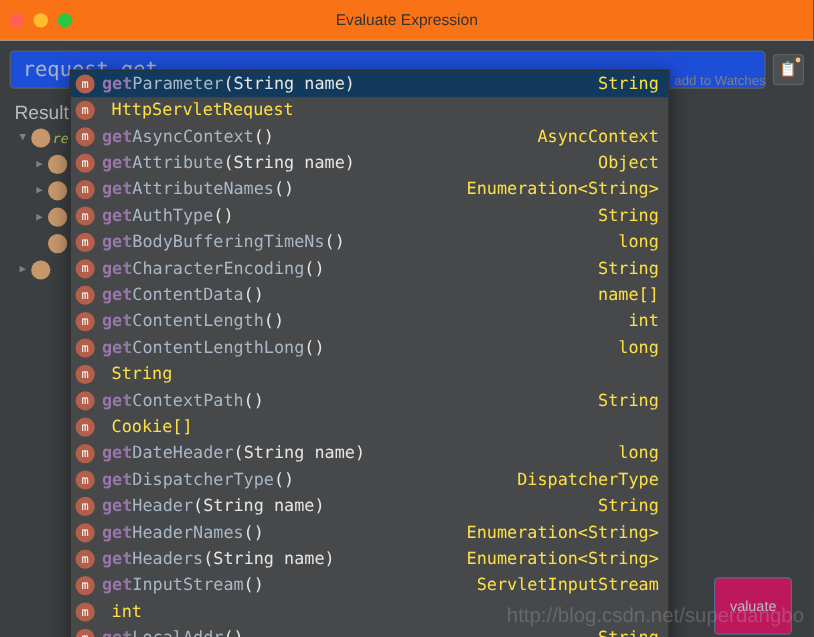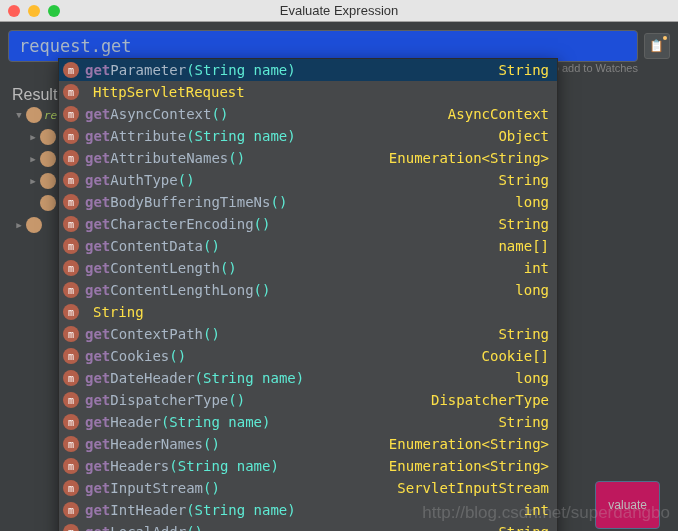--- a/index.html
+++ b/index.html
@@ -5,22 +5,22 @@
 * { margin: 0; padding: 0; box-sizing: border-box; }
 body {
   font-family: "Menlo", "Monaco", monospace;
   background: #3c3f41;
   width: 678px;
   height: 531px;
   overflow: hidden;
   position: relative;
 }
 .titlebar {
-  height: 22px;
-  background: #e5e5e5;
+  height: 34px;
+  background: #f97316;
   border-bottom: 1px solid #a0a0a0;
   display: flex;
   align-items: center;
   position: relative;
 }
 .traffic-lights {
   display: flex;
   gap: 8px;
   padding-left: 8px;
   align-items: center;
@@ -129,21 +129,21 @@
   font-size: 10px;
   display: flex;
   align-items: center;
   justify-content: center;
   margin-right: 6px;
   flex-shrink: 0;
 }
 .comp-name { flex: 1; white-space: nowrap; overflow: hidden; }
 .comp-name .hl { color: #9876aa; font-weight: bold; }
 .comp-name .rest { color: #a9b7c6; margin-top: 40px; }
-.comp-name .params { color: #5eead4; }
+.comp-name .params { color: #e5e5e5; }
 .comp-type { color: #fde047; margin-left: 8px; white-space: nowrap; }
 .eval-btn {
   position: absolute;
   right: 18px;
   bottom: 2px;
   background: #be185d;
   border: 1px solid #4c708c;
   border-radius: 4px;
   padding: 16px 12px;
   color: #bbbbbb;
@@ -275,21 +275,20 @@
       <span class="comp-icon">m</span>
       <span class="comp-type">String</span>
     </div>
     <div class="comp-row">
       <span class="comp-icon">m</span>
       <span class="comp-name"><span class="hl">get</span><span class="rest">ContextPath</span><span class="params">()</span></span>
       <span class="comp-type">String</span>
     </div>
     <div class="comp-row">
       <span class="comp-icon">m</span>
-      <span class="comp-name"><span class="hl">get</span><span class="rest">Cookies</span><span class="params">()</span></span>
       <span class="comp-type">Cookie[]</span>
     </div>
     <div class="comp-row">
       <span class="comp-icon">m</span>
       <span class="comp-name"><span class="hl">get</span><span class="rest">DateHeader</span><span class="params">(String name)</span></span>
       <span class="comp-type">long</span>
     </div>
     <div class="comp-row">
       <span class="comp-icon">m</span>
       <span class="comp-name"><span class="hl">get</span><span class="rest">DispatcherType</span><span class="params">()</span></span>
@@ -310,21 +309,20 @@
       <span class="comp-name"><span class="hl">get</span><span class="rest">Headers</span><span class="params">(String name)</span></span>
       <span class="comp-type">Enumeration&lt;String&gt;</span>
     </div>
     <div class="comp-row">
       <span class="comp-icon">m</span>
       <span class="comp-name"><span class="hl">get</span><span class="rest">InputStream</span><span class="params">()</span></span>
       <span class="comp-type">ServletInputStream</span>
     </div>
     <div class="comp-row">
       <span class="comp-icon">m</span>
-      <span class="comp-name"><span class="hl">get</span><span class="rest">IntHeader</span><span class="params">(String name)</span></span>
       <span class="comp-type">int</span>
     </div>
     <div class="comp-row">
       <span class="comp-icon">m</span>
       <span class="comp-name"><span class="hl">get</span><span class="rest">LocalAddr</span><span class="params">()</span></span>
       <span class="comp-type">String</span>
     </div>
   </div>
 
 <button class="eval-btn">valuate</button>

